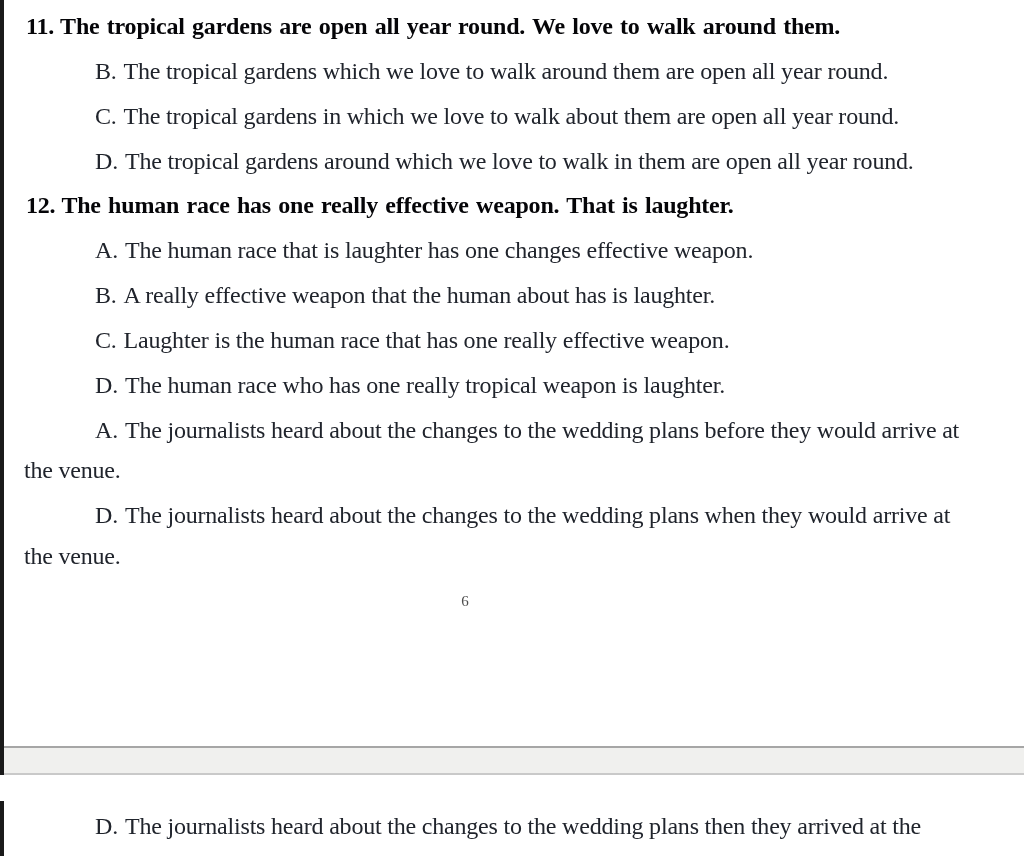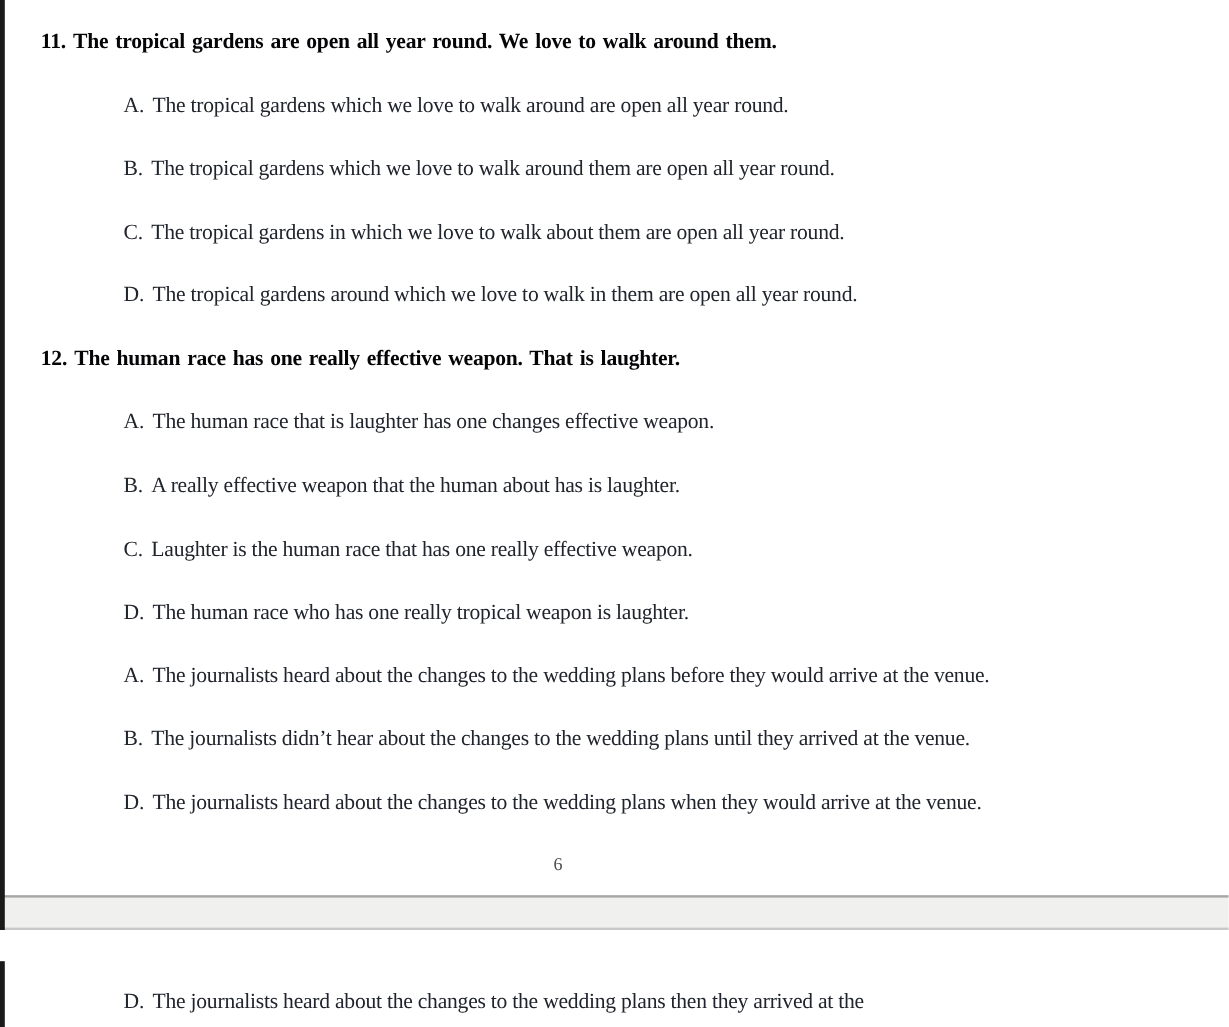--- a/index.html
+++ b/index.html
@@ -22,22 +22,22 @@
   .edge-top { top: 0; height: 775px; }
   .edge-bottom { top: 801px; height: 55px; }
 
   .page1 {
     box-sizing: border-box;
     height: 746px;
     padding: 2px 50px 0 20px;
     overflow: hidden;
   }
   p.line {
-    margin: 12px;
-    font-size: 18px;
+    margin: 4px;
+    font-size: 24px;
     line-height: 40.85px;
     letter-spacing: -0.2px;
   }
   p.q-title {
     font-weight: 700;
     color: #050508;
     white-space: nowrap;
     text-indent: 2px;
     word-spacing: 1.5px;
   }
@@ -72,37 +72,35 @@
 <body>
 
 <div class="screen">
   <div class="edge edge-top"></div>
   <div class="edge edge-bottom"></div>
 
   <div class="page1">
 
     <div class="question q11">
       <p class="line q-title"><span class="q-num">11.</span><span>The tropical gardens are open all year round. We love to walk around them.</span></p>
-      <p class="line option"><span class="opt-label">A.</span><span>The tropical gardens which we love to walk around are open all year round.</span></p>
       <p class="line option"><span class="opt-label">B.</span><span>The tropical gardens which we love to walk around them are open all year round.</span></p>
       <p class="line option"><span class="opt-label">C.</span><span>The tropical gardens in which we love to walk about them are open all year round.</span></p>
       <p class="line option"><span class="opt-label">D.</span><span>The tropical gardens around which we love to walk in them are open all year round.</span></p>
     </div>
 
     <div class="question q12">
       <p class="line q-title"><span class="q-num">12.</span><span>The human race has one really effective weapon. That is laughter.</span></p>
       <p class="line option"><span class="opt-label">A.</span><span>The human race that is laughter has one changes effective weapon.</span></p>
       <p class="line option"><span class="opt-label">B.</span><span>A really effective weapon that the human about has is laughter.</span></p>
       <p class="line option"><span class="opt-label">C.</span><span>Laughter is the human race that has one really effective weapon.</span></p>
       <p class="line option"><span class="opt-label">D.</span><span>The human race who has one really tropical weapon is laughter.</span></p>
     </div>
 
     <div class="question q13">
       <p class="line option"><span class="opt-label">A.</span><span>The journalists heard about the changes to the wedding plans before they would arrive at the venue.</span></p>
-      <p class="line option"><span class="opt-label">B.</span><span>The journalists didn’t hear about the changes to the wedding plans until they arrived at the venue.</span></p>
       <p class="line option"><span class="opt-label">D.</span><span>The journalists heard about the changes to the wedding plans when they would arrive at the venue.</span></p>
     </div>
 
     <p class="page-number-line">6</p>
   </div>
 
   <div class="page-separator"></div>
 
   <div class="page2">
     <p class="line option"><span class="opt-label">D.</span><span>The journalists heard about the changes to the wedding plans then they arrived at the</span></p>

